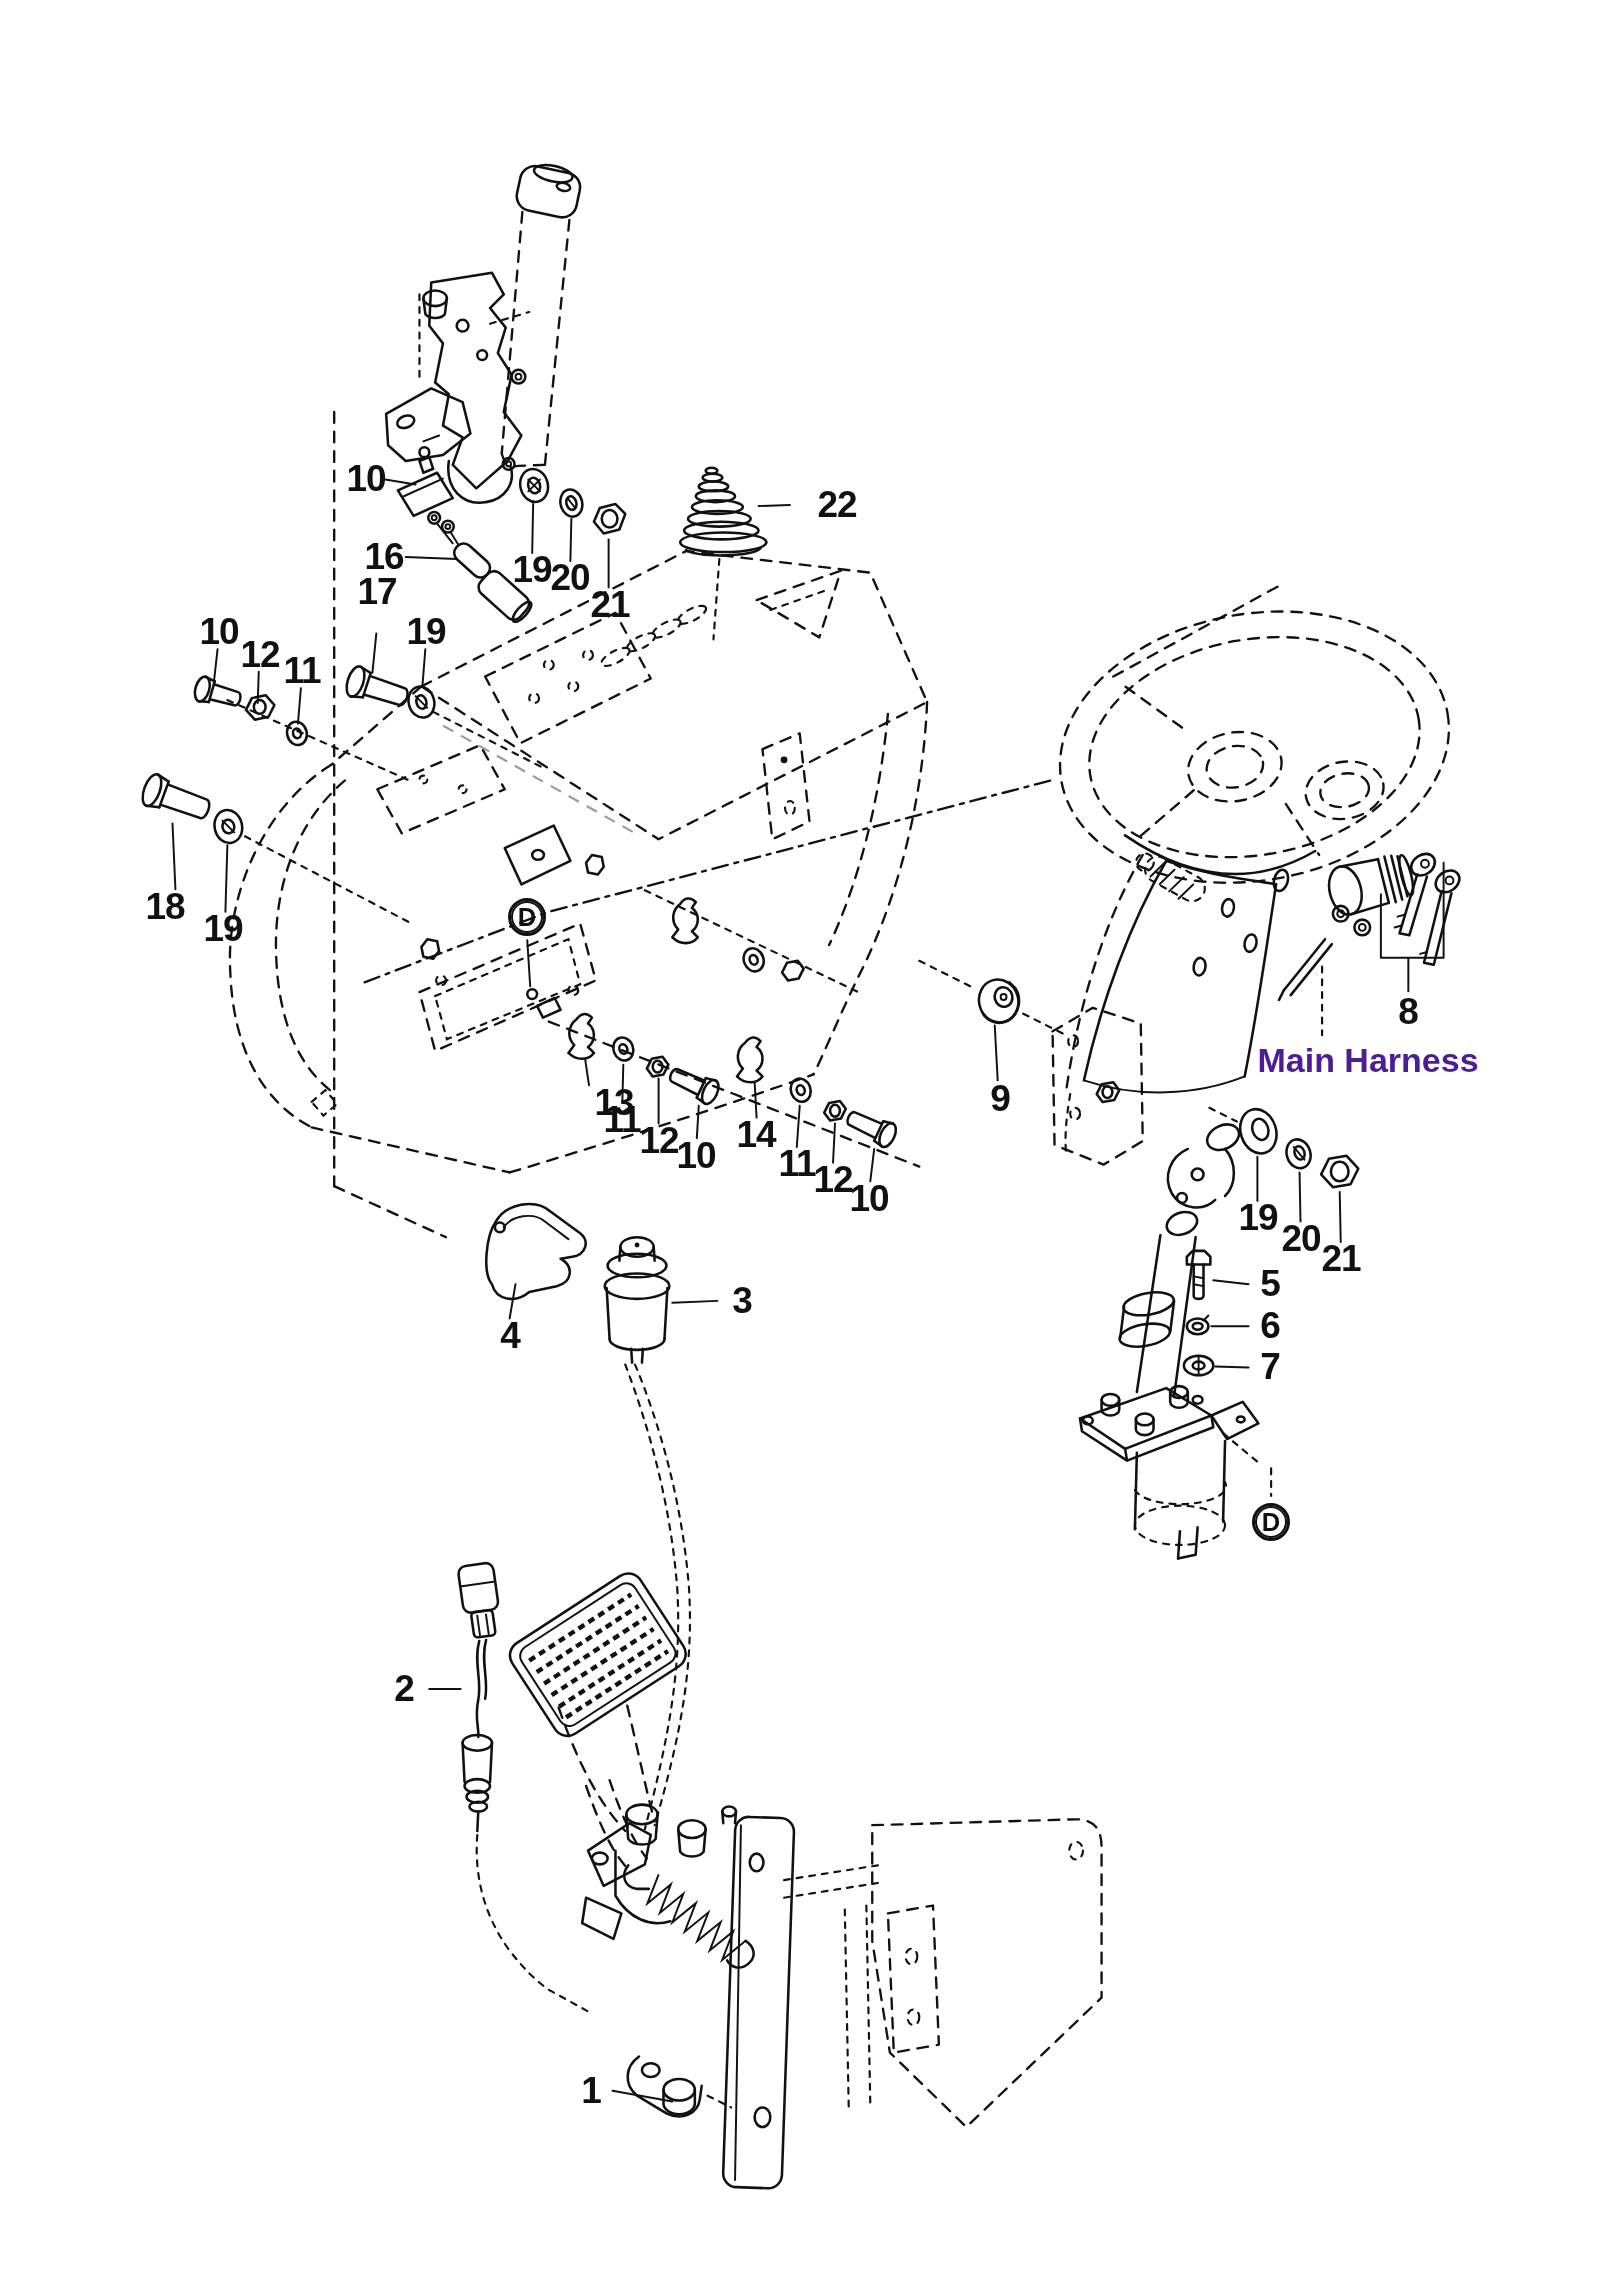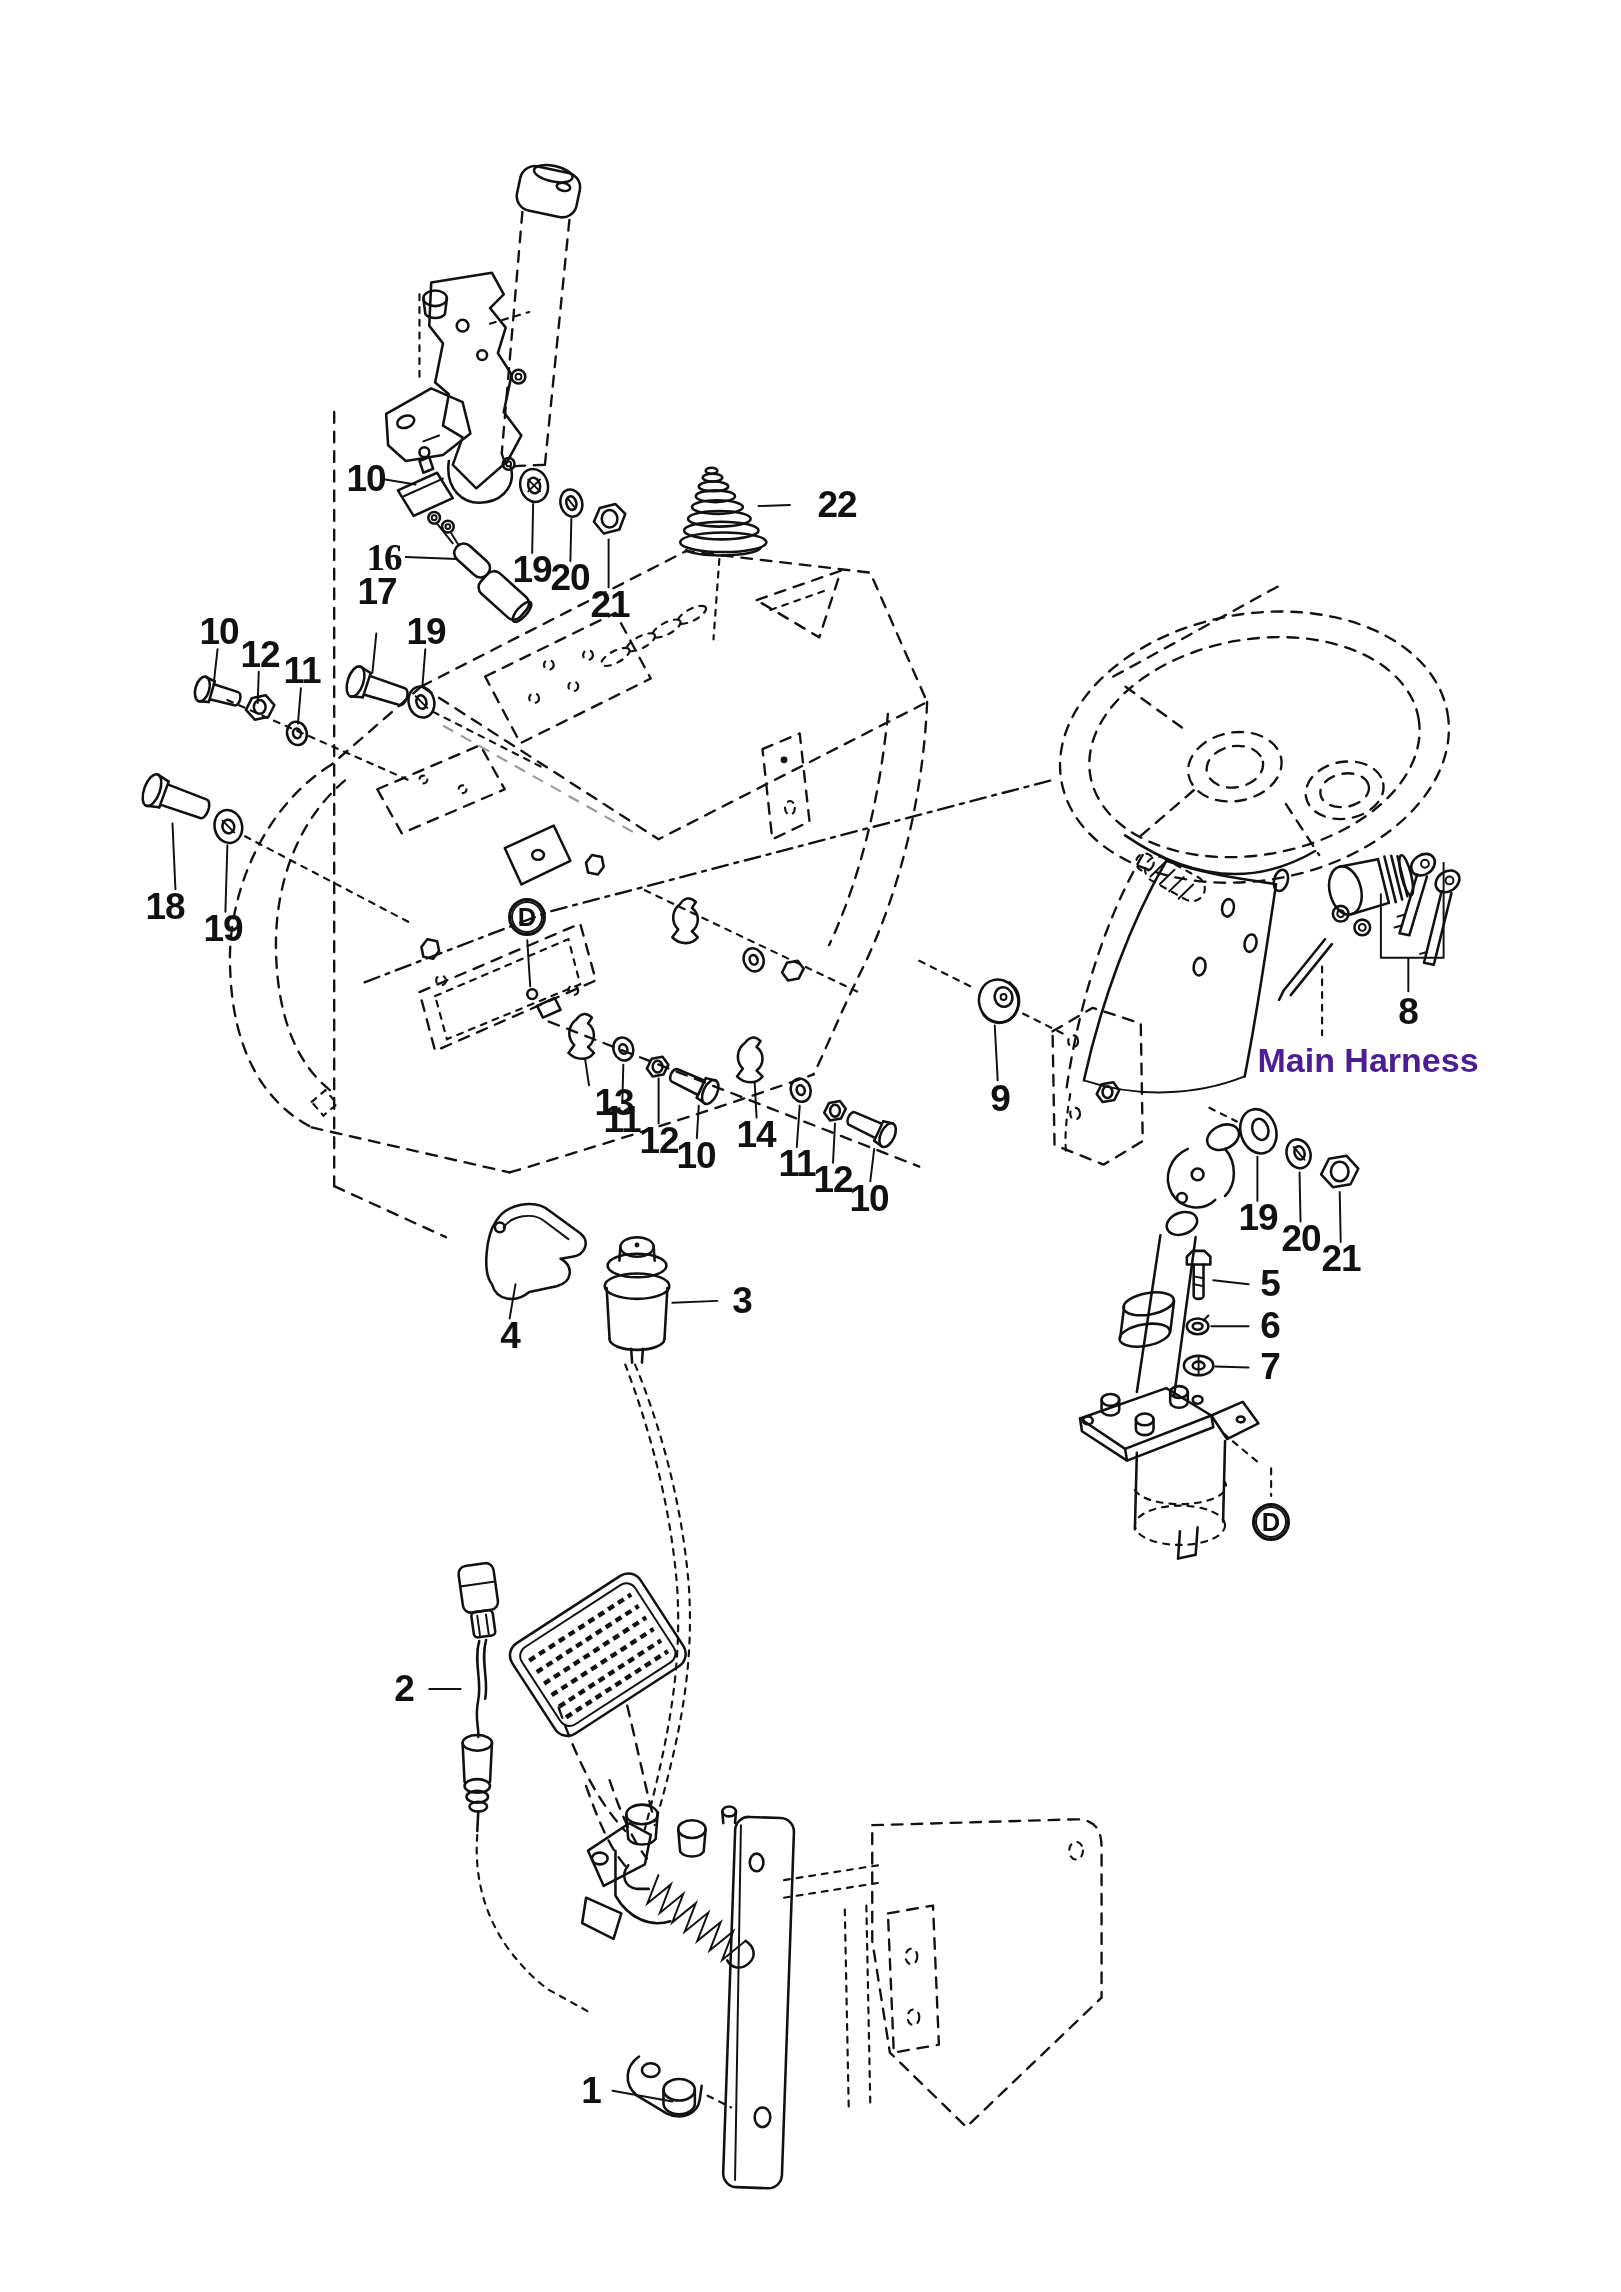--- a/index.html
+++ b/index.html
@@ -509,21 +509,21 @@
       <div class="co" style="left: 1408px; top: 1012px;">8</div>
       <div class="co" style="left: 1000px; top: 1099px;">9</div>
       <div class="co" style="left: 219px; top: 632px;">10</div>
       <div class="co" style="left: 260px; top: 655px;">12</div>
       <div class="co" style="left: 302px; top: 671px;">11</div>
       <div class="co" style="left: 377px; top: 592px;">17</div>
       <div class="co" style="left: 426px; top: 632px;">19</div>
       <div class="co" style="left: 165px; top: 907px;">18</div>
       <div class="co" style="left: 223px; top: 929px;">19</div>
       <div class="co" style="left: 366px; top: 479px;">10</div>
-      <div class="co" style="left: 384px; top: 557px; font-family: Liberation Serif, serif;">16</div>
+      <div class="co" style="left: 384px; top: 557px;">16</div>
       <div class="co" style="left: 532px; top: 570px;">19</div>
       <div class="co" style="left: 570px; top: 578px;">20</div>
       <div class="co" style="left: 610px; top: 605px;">21</div>
       <div class="co" style="left: 837px; top: 505px;">22</div>
       <div class="co" style="left: 590px; top: 1103px; margin-left: 24px;">13</div>
       <div class="co" style="left: 622px; top: 1120px;">11</div>
       <div class="co" style="left: 659px; top: 1141px;">12</div>
       <div class="co" style="left: 696px; top: 1156px;">10</div>
       <div class="co" style="left: 756px; top: 1135px;">14</div>
       <div class="co" style="left: 797px; top: 1164px;">11</div>

